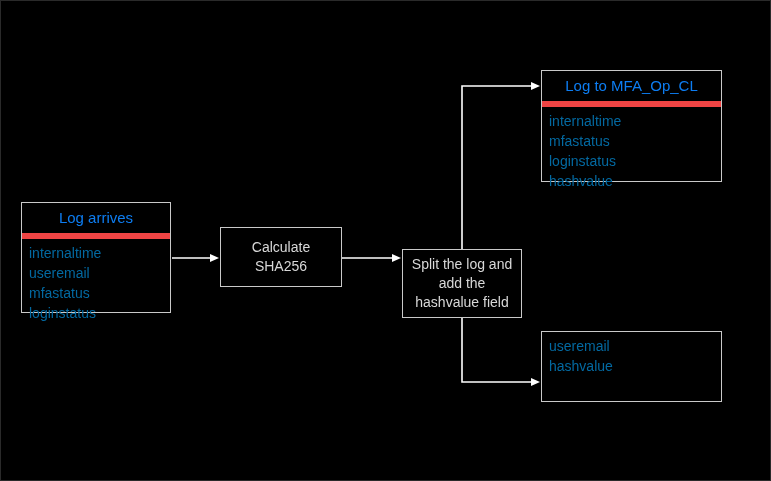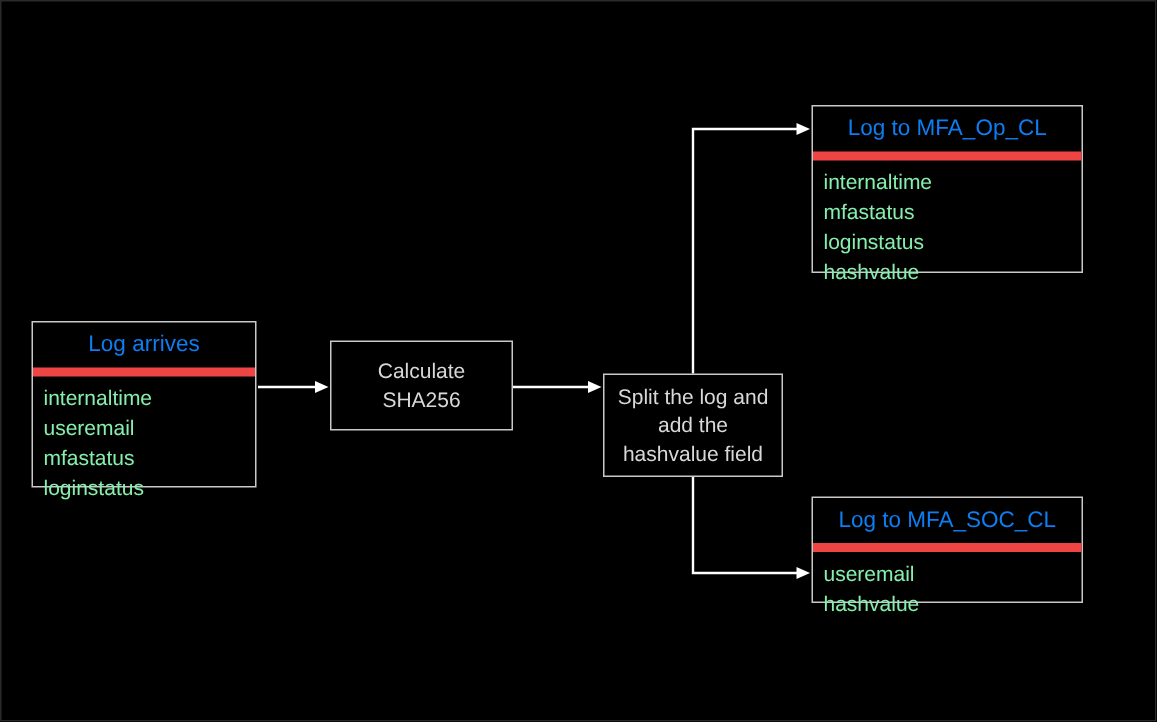--- a/index.html
+++ b/index.html
@@ -39,21 +39,21 @@
     font-size: 15px;
     text-align: center;
     line-height: 1;
     padding: 7px 6px 8px 6px;
     white-space: nowrap;
   }
   .entity .entity-fields {
     padding: 4px 0 5px 7px;
   }
   .entity .entity-field {
-    color: #86efac;
+    color: #0369a1;
     font-size: 14px;
     line-height: 20px;
     white-space: nowrap;
   }
 
   
   .process {
     display: flex;
     align-items: center;
     justify-content: center;
@@ -108,21 +108,21 @@
       <polyline points="461,257 461,85 533,85"></polyline>
       <polygon class="arrowhead" points="539,85 530,81 530,89"></polygon>
     </g>
 
     <g>
       <polyline points="461,257 461,381 533,381"></polyline>
       <polygon class="arrowhead" points="539,381 530,377 530,385"></polygon>
     </g>
   </svg>
 
-  <div class="node entity" style="left:20px; top:201px; width:150px; height:111px;margin-top:12px;">
+  <div class="node entity" style="left:20px; top:201px; width:150px; height:111px;">
     <div class="entity-title">Log arrives</div>
     <div class="entity-fields">
       <div class="entity-field">internaltime</div>
       <div class="entity-field">useremail</div>
       <div class="entity-field">mfastatus</div>
       <div class="entity-field">loginstatus</div>
     </div>
   </div>
 
   <div class="node process" style="left:219px; top:226px; width:122px; height:60px;justify-content:center;">
@@ -139,20 +139,19 @@
     <div class="entity-title">Log to MFA_Op_CL</div>
     <div class="entity-fields">
       <div class="entity-field">internaltime</div>
       <div class="entity-field">mfastatus</div>
       <div class="entity-field">loginstatus</div>
       <div class="entity-field">hashvalue</div>
     </div>
   </div>
 
   <div class="node entity" style="left:540px; top:330px; width:181px; height:71px;">
-    <div class="entity-title">Log to MFA_SOC_CL</div>
     <div class="entity-fields">
       <div class="entity-field">useremail</div>
       <div class="entity-field">hashvalue</div>
     </div>
   </div>
 
 </div>
 
 </body></html>

